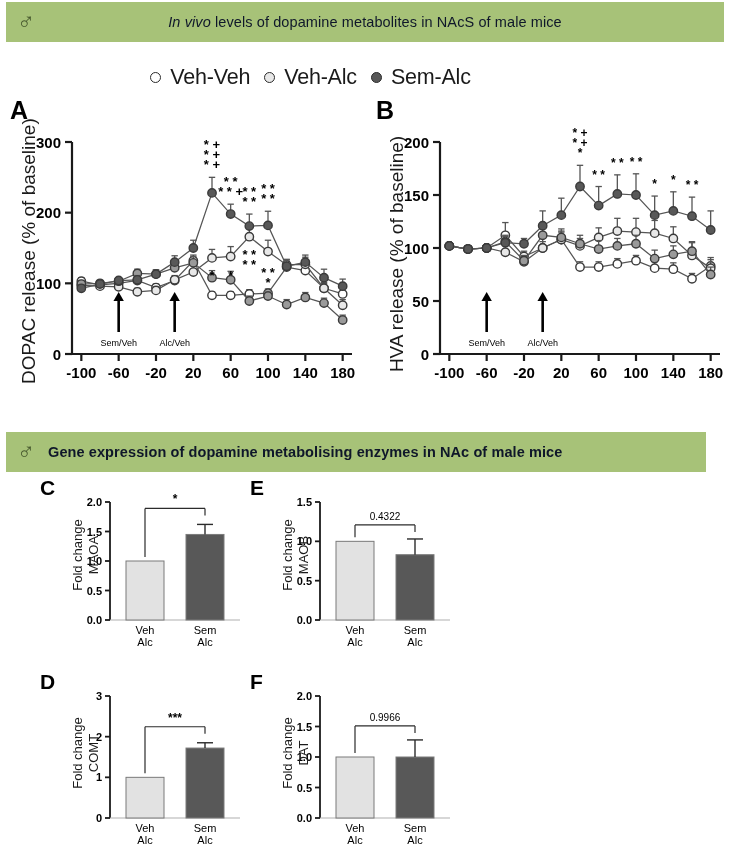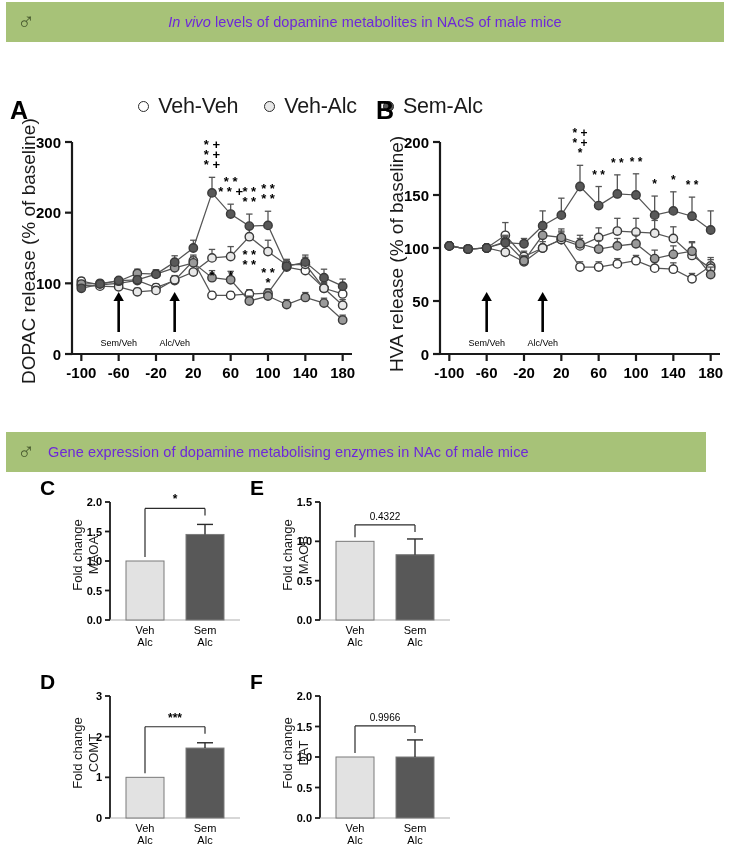--- a/index.html
+++ b/index.html
@@ -11,29 +11,29 @@
   .banner{
     position:absolute;left:6px;background:#a7c278;height:40px;
     display:flex;align-items:center;
   }
   #banner-1{top:2px;width:718px;}
   #banner-2{top:432px;width:700px;}
   .banner .sex-icon{
     width:40px;text-align:center;font-size:24px;color:#4a5c30;
     line-height:1;user-select:none;
   }
-  .banner .btext{font-size:14.5px;color:#6d28d9;letter-spacing:.1px;}
+  .banner .btext{font-size:14.5px;color:#0f172a;letter-spacing:.1px;}
   #banner-1 .btext{flex:1;text-align:center;padding-right:40px;}
-  #banner-2 .btext{padding-left:2px;}
+  #banner-2 .btext{padding-left:2px;font-weight:bold;}
   .it{font-style:italic;}
 
   
   #legend{
     position:absolute;top:60px;left:0;width:621px;height:34px;
-    display:flex;align-items:center;justify-content:center;gap:26px;margin-top:29px;
+    display:flex;align-items:center;justify-content:center;gap:14px;
   }
   .leg-item{display:flex;align-items:center;gap:9px;}
   .leg-dot{
     width:11px;height:11px;border-radius:50%;
     border:1.6px solid #2b2b2b;box-sizing:border-box;display:block;
   }
   .leg-label{font-size:21.5px;color:#1a1a1a;letter-spacing:-.2px;}
 
   
   .panel{position:absolute;}

